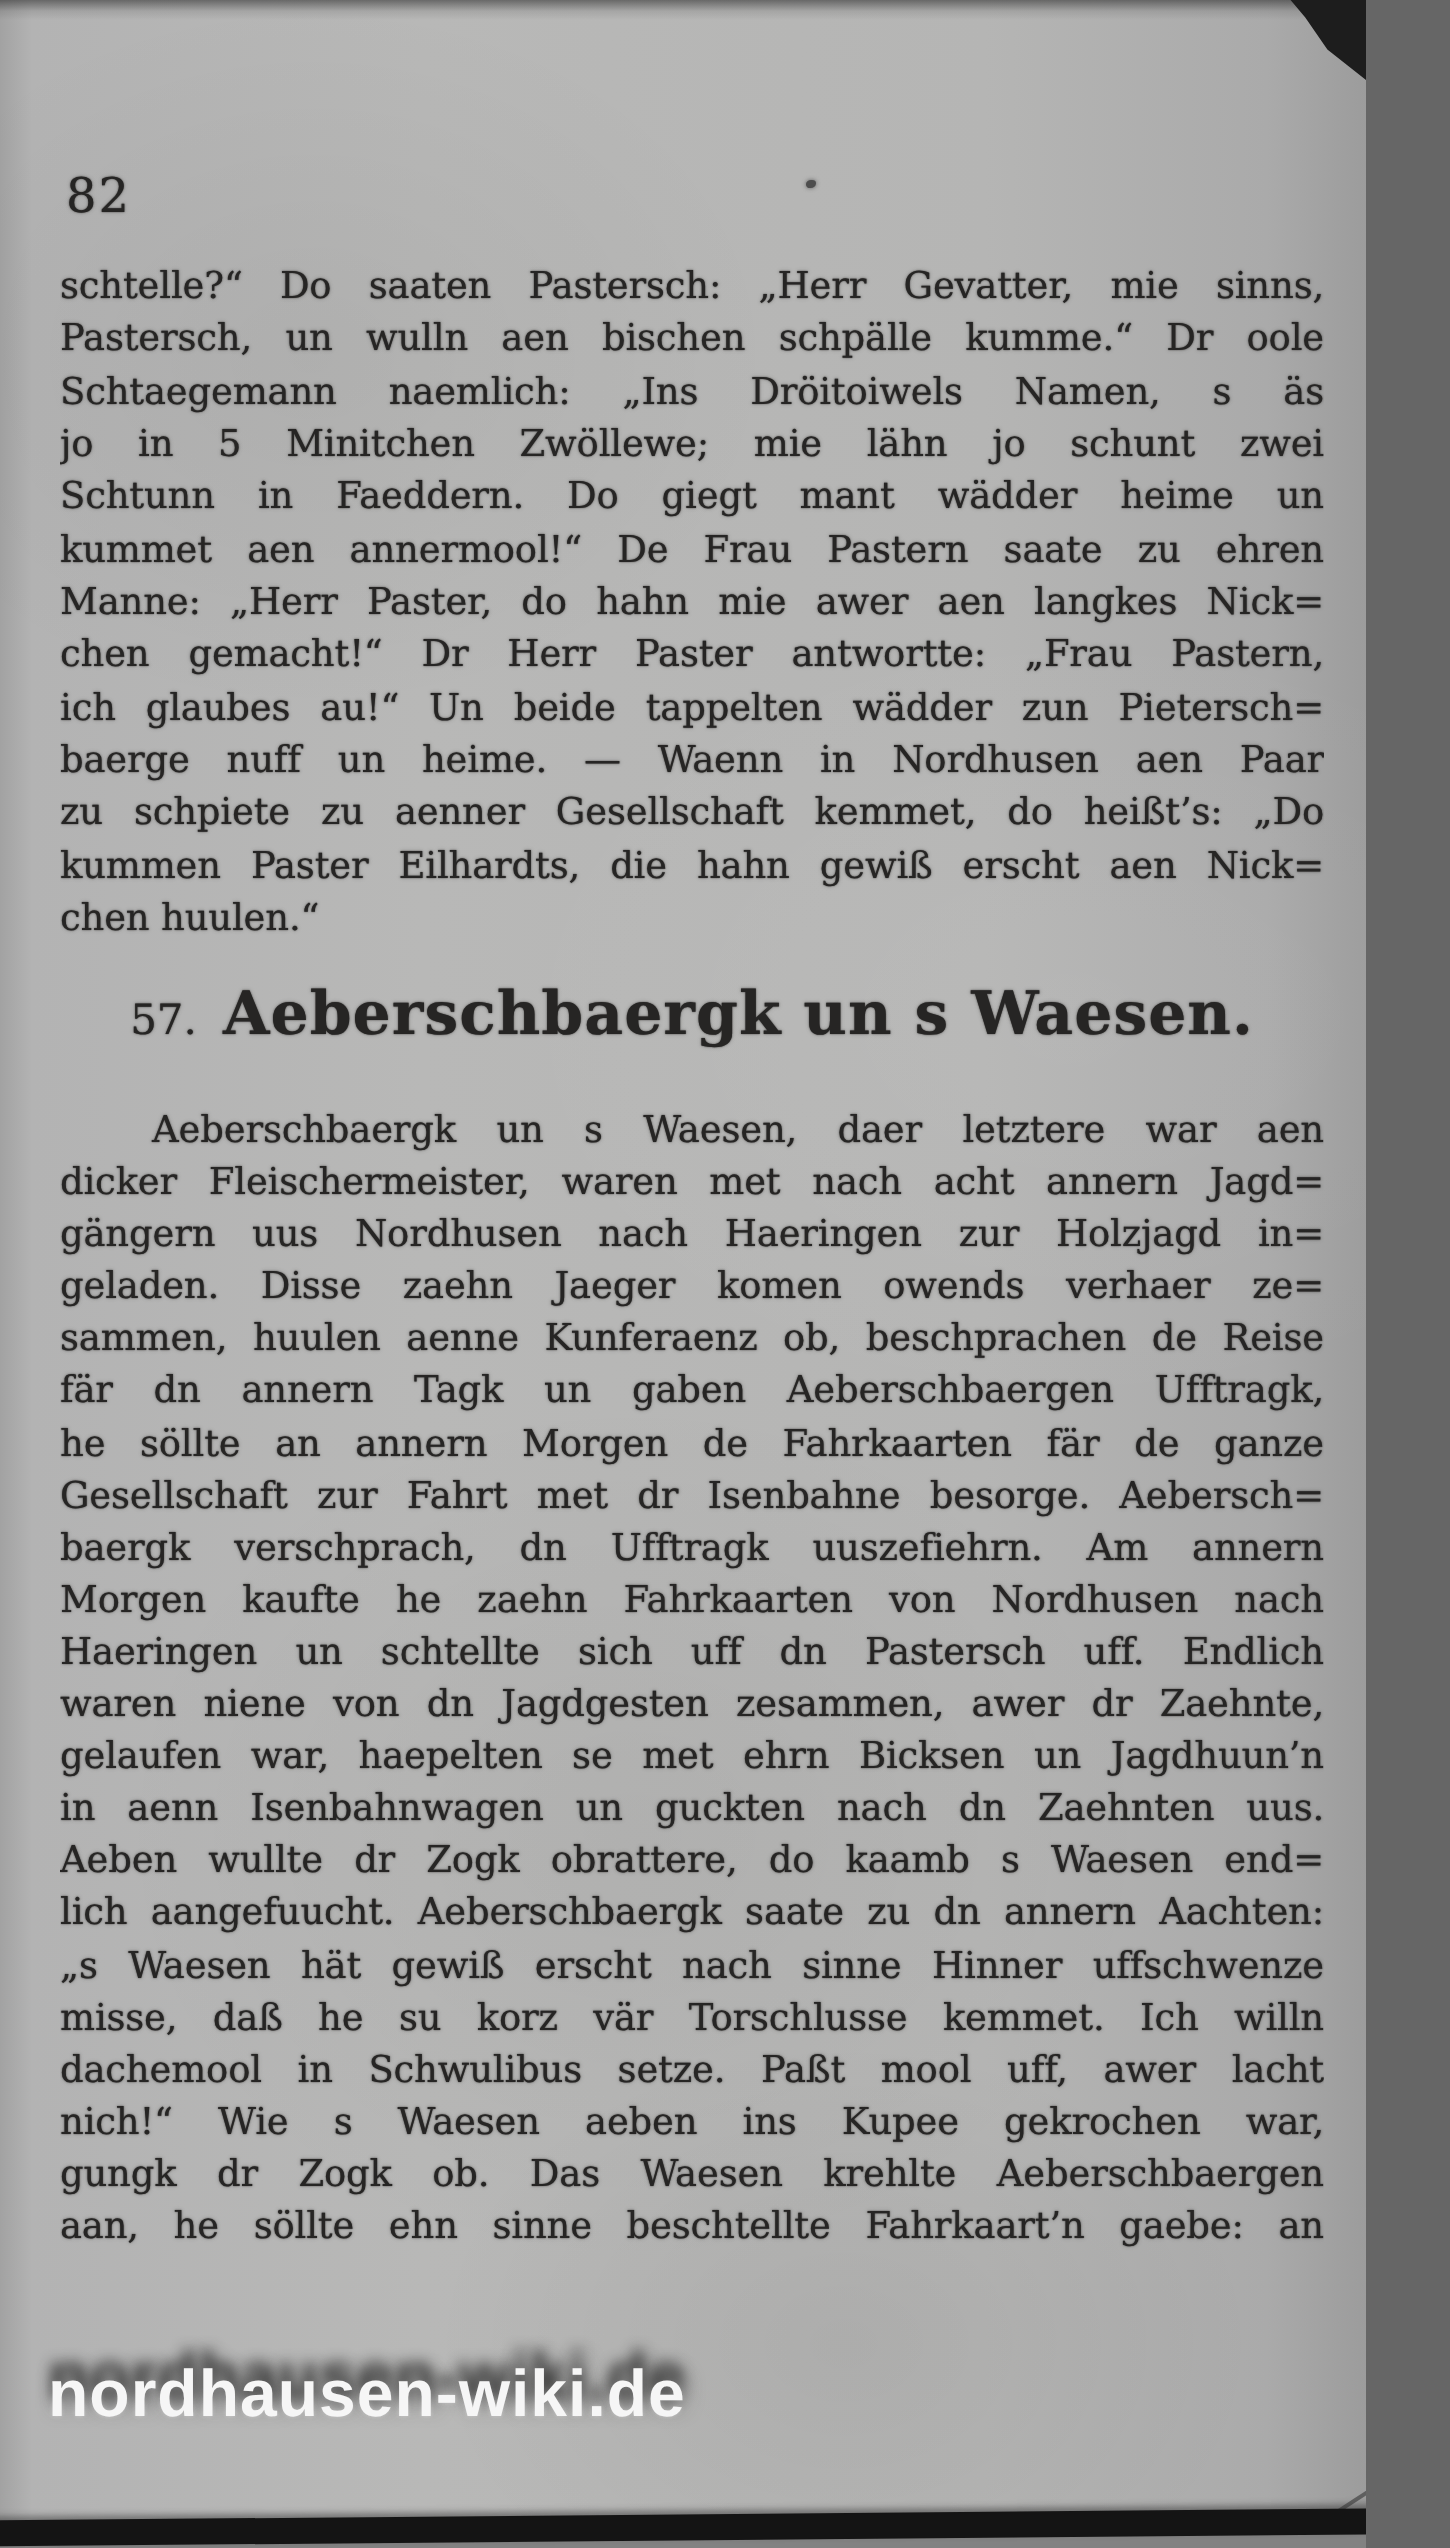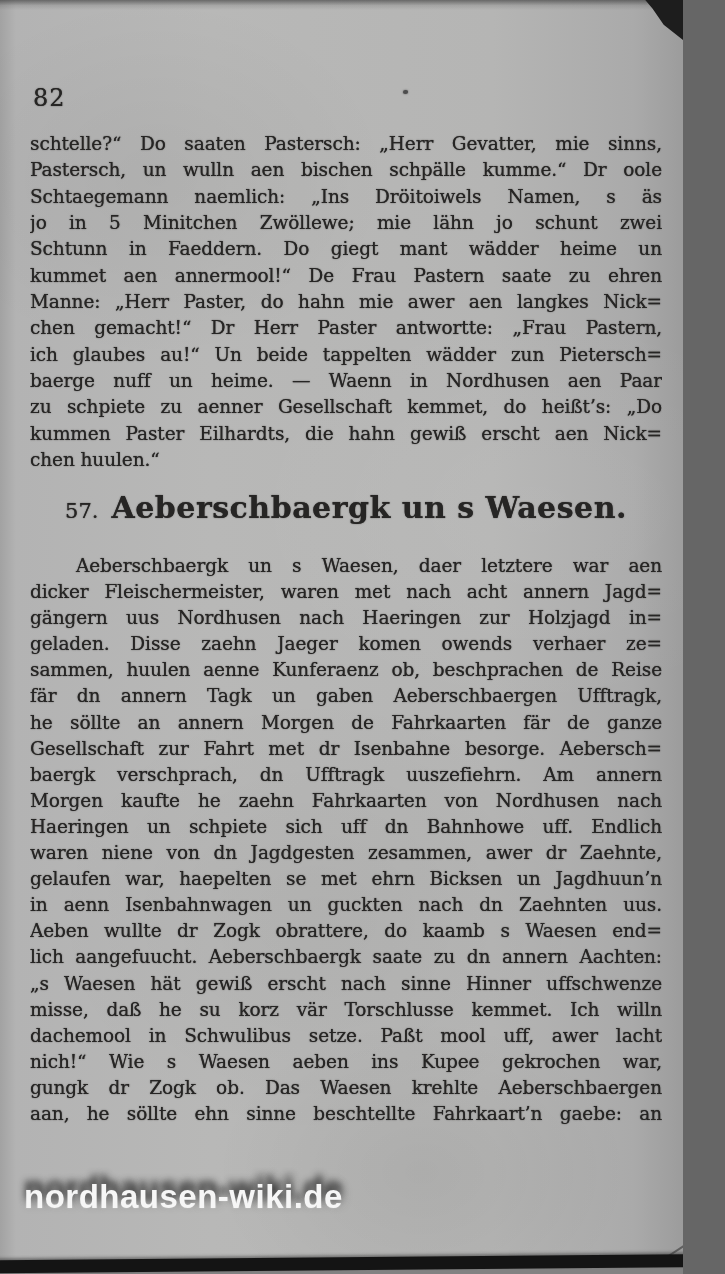--- a/index.html
+++ b/index.html
@@ -153,21 +153,21 @@
       <div class="tline">Aeberschbaergk un s Waesen, daer letztere war aen</div>
       <div class="tline">dicker Fleischermeister, waren met nach acht annern Jagd=</div>
       <div class="tline">gängern uus Nordhusen nach Haeringen zur Holzjagd in=</div>
       <div class="tline">geladen.  Disse zaehn Jaeger komen owends verhaer ze=</div>
       <div class="tline">sammen, huulen aenne Kunferaenz ob, beschprachen de Reise</div>
       <div class="tline">fär dn annern Tagk un gaben Aeberschbaergen Ufftragk,</div>
       <div class="tline">he söllte an annern Morgen de Fahrkaarten fär de ganze</div>
       <div class="tline">Gesellschaft zur Fahrt met dr Isenbahne besorge.  Aebersch=</div>
       <div class="tline">baergk verschprach, dn Ufftragk uuszefiehrn.  Am annern</div>
       <div class="tline">Morgen kaufte he zaehn Fahrkaarten von Nordhusen nach</div>
-      <div class="tline">Haeringen un schpiete sich uff dn Bahnhowe uff.  Endlich</div>
+      <div class="tline">Haeringen un schtellte sich uff dn Pastersch uff.  Endlich</div>
       <div class="tline">waren niene von dn Jagdgesten zesammen, awer dr Zaehnte,</div>
       <div class="tline">gelaufen war, haepelten se met ehrn Bicksen un Jagdhuun’n</div>
       <div class="tline">in aenn Isenbahnwagen un guckten nach dn Zaehnten uus.</div>
       <div class="tline">Aeben wullte dr Zogk obrattere, do kaamb s Waesen end=</div>
       <div class="tline">lich aangefuucht. Aeberschbaergk saate zu dn annern Aachten:</div>
       <div class="tline">„s Waesen hät gewiß erscht nach sinne Hinner uffschwenze</div>
       <div class="tline">misse, daß he su korz vär Torschlusse kemmet.  Ich willn</div>
       <div class="tline">dachemool in Schwulibus setze.  Paßt mool uff, awer lacht</div>
       <div class="tline">nich!“  Wie s Waesen aeben ins Kupee gekrochen war,</div>
       <div class="tline">gungk dr Zogk ob.  Das Waesen krehlte Aeberschbaergen</div>

